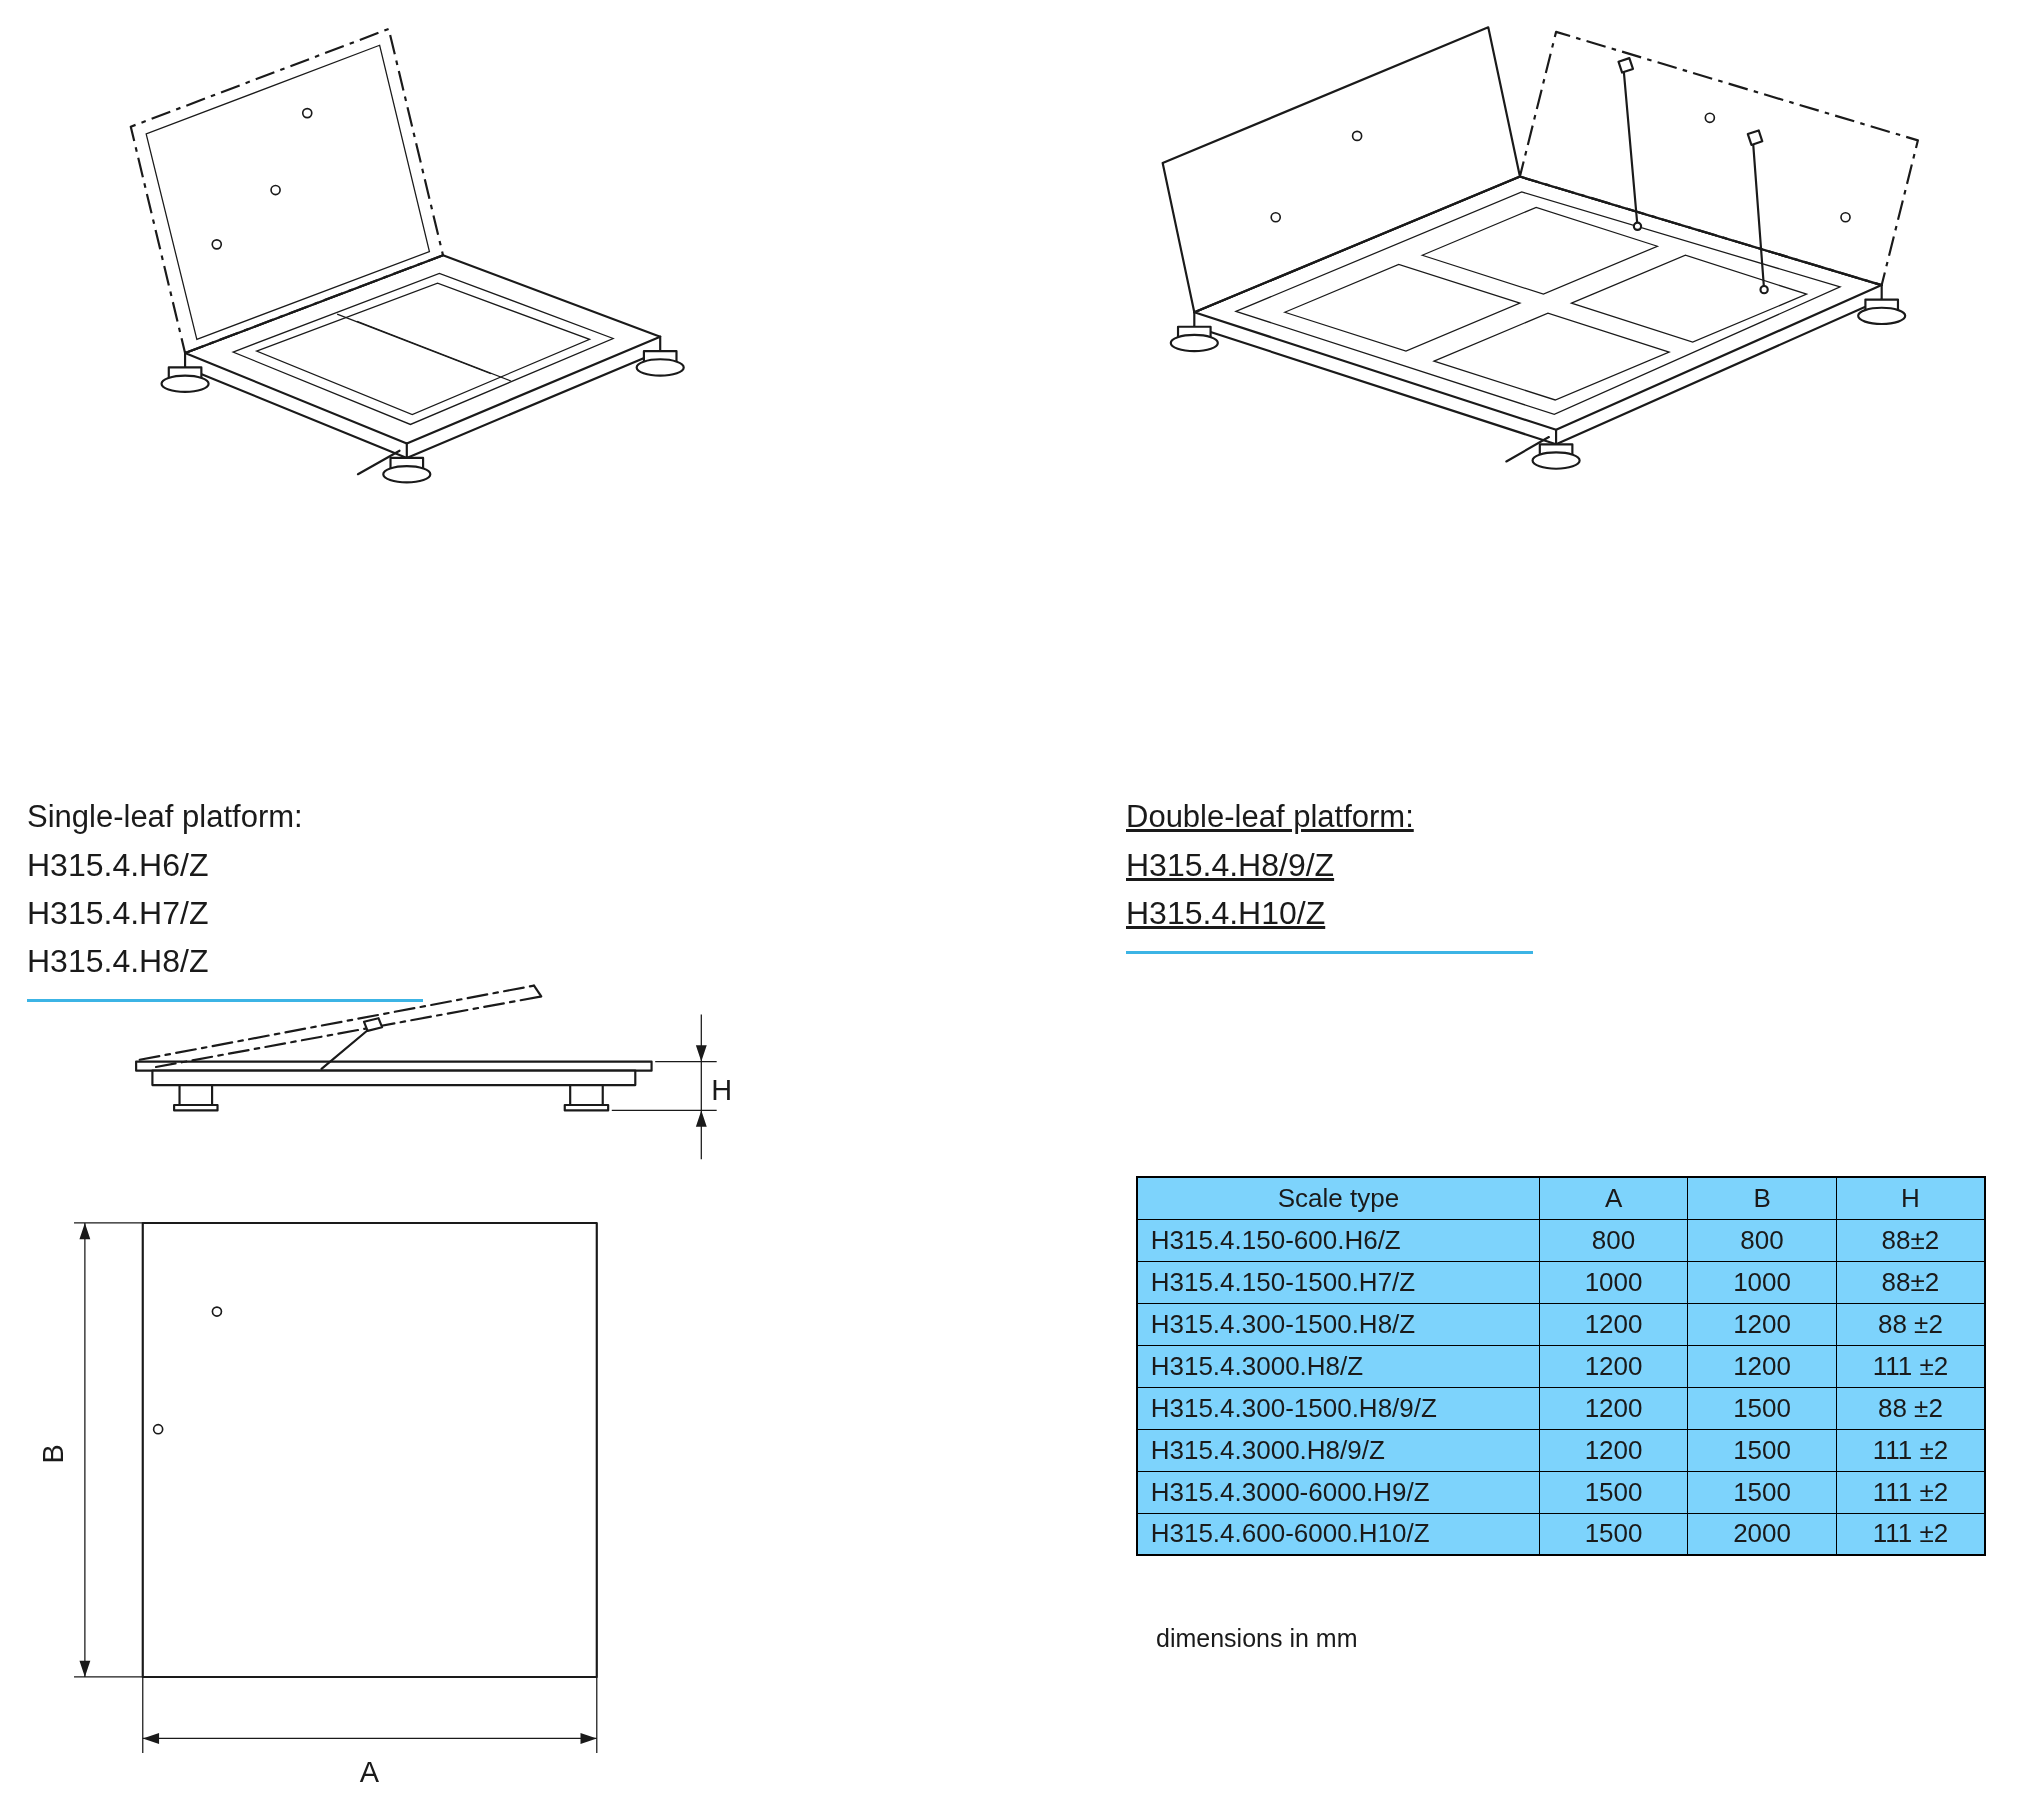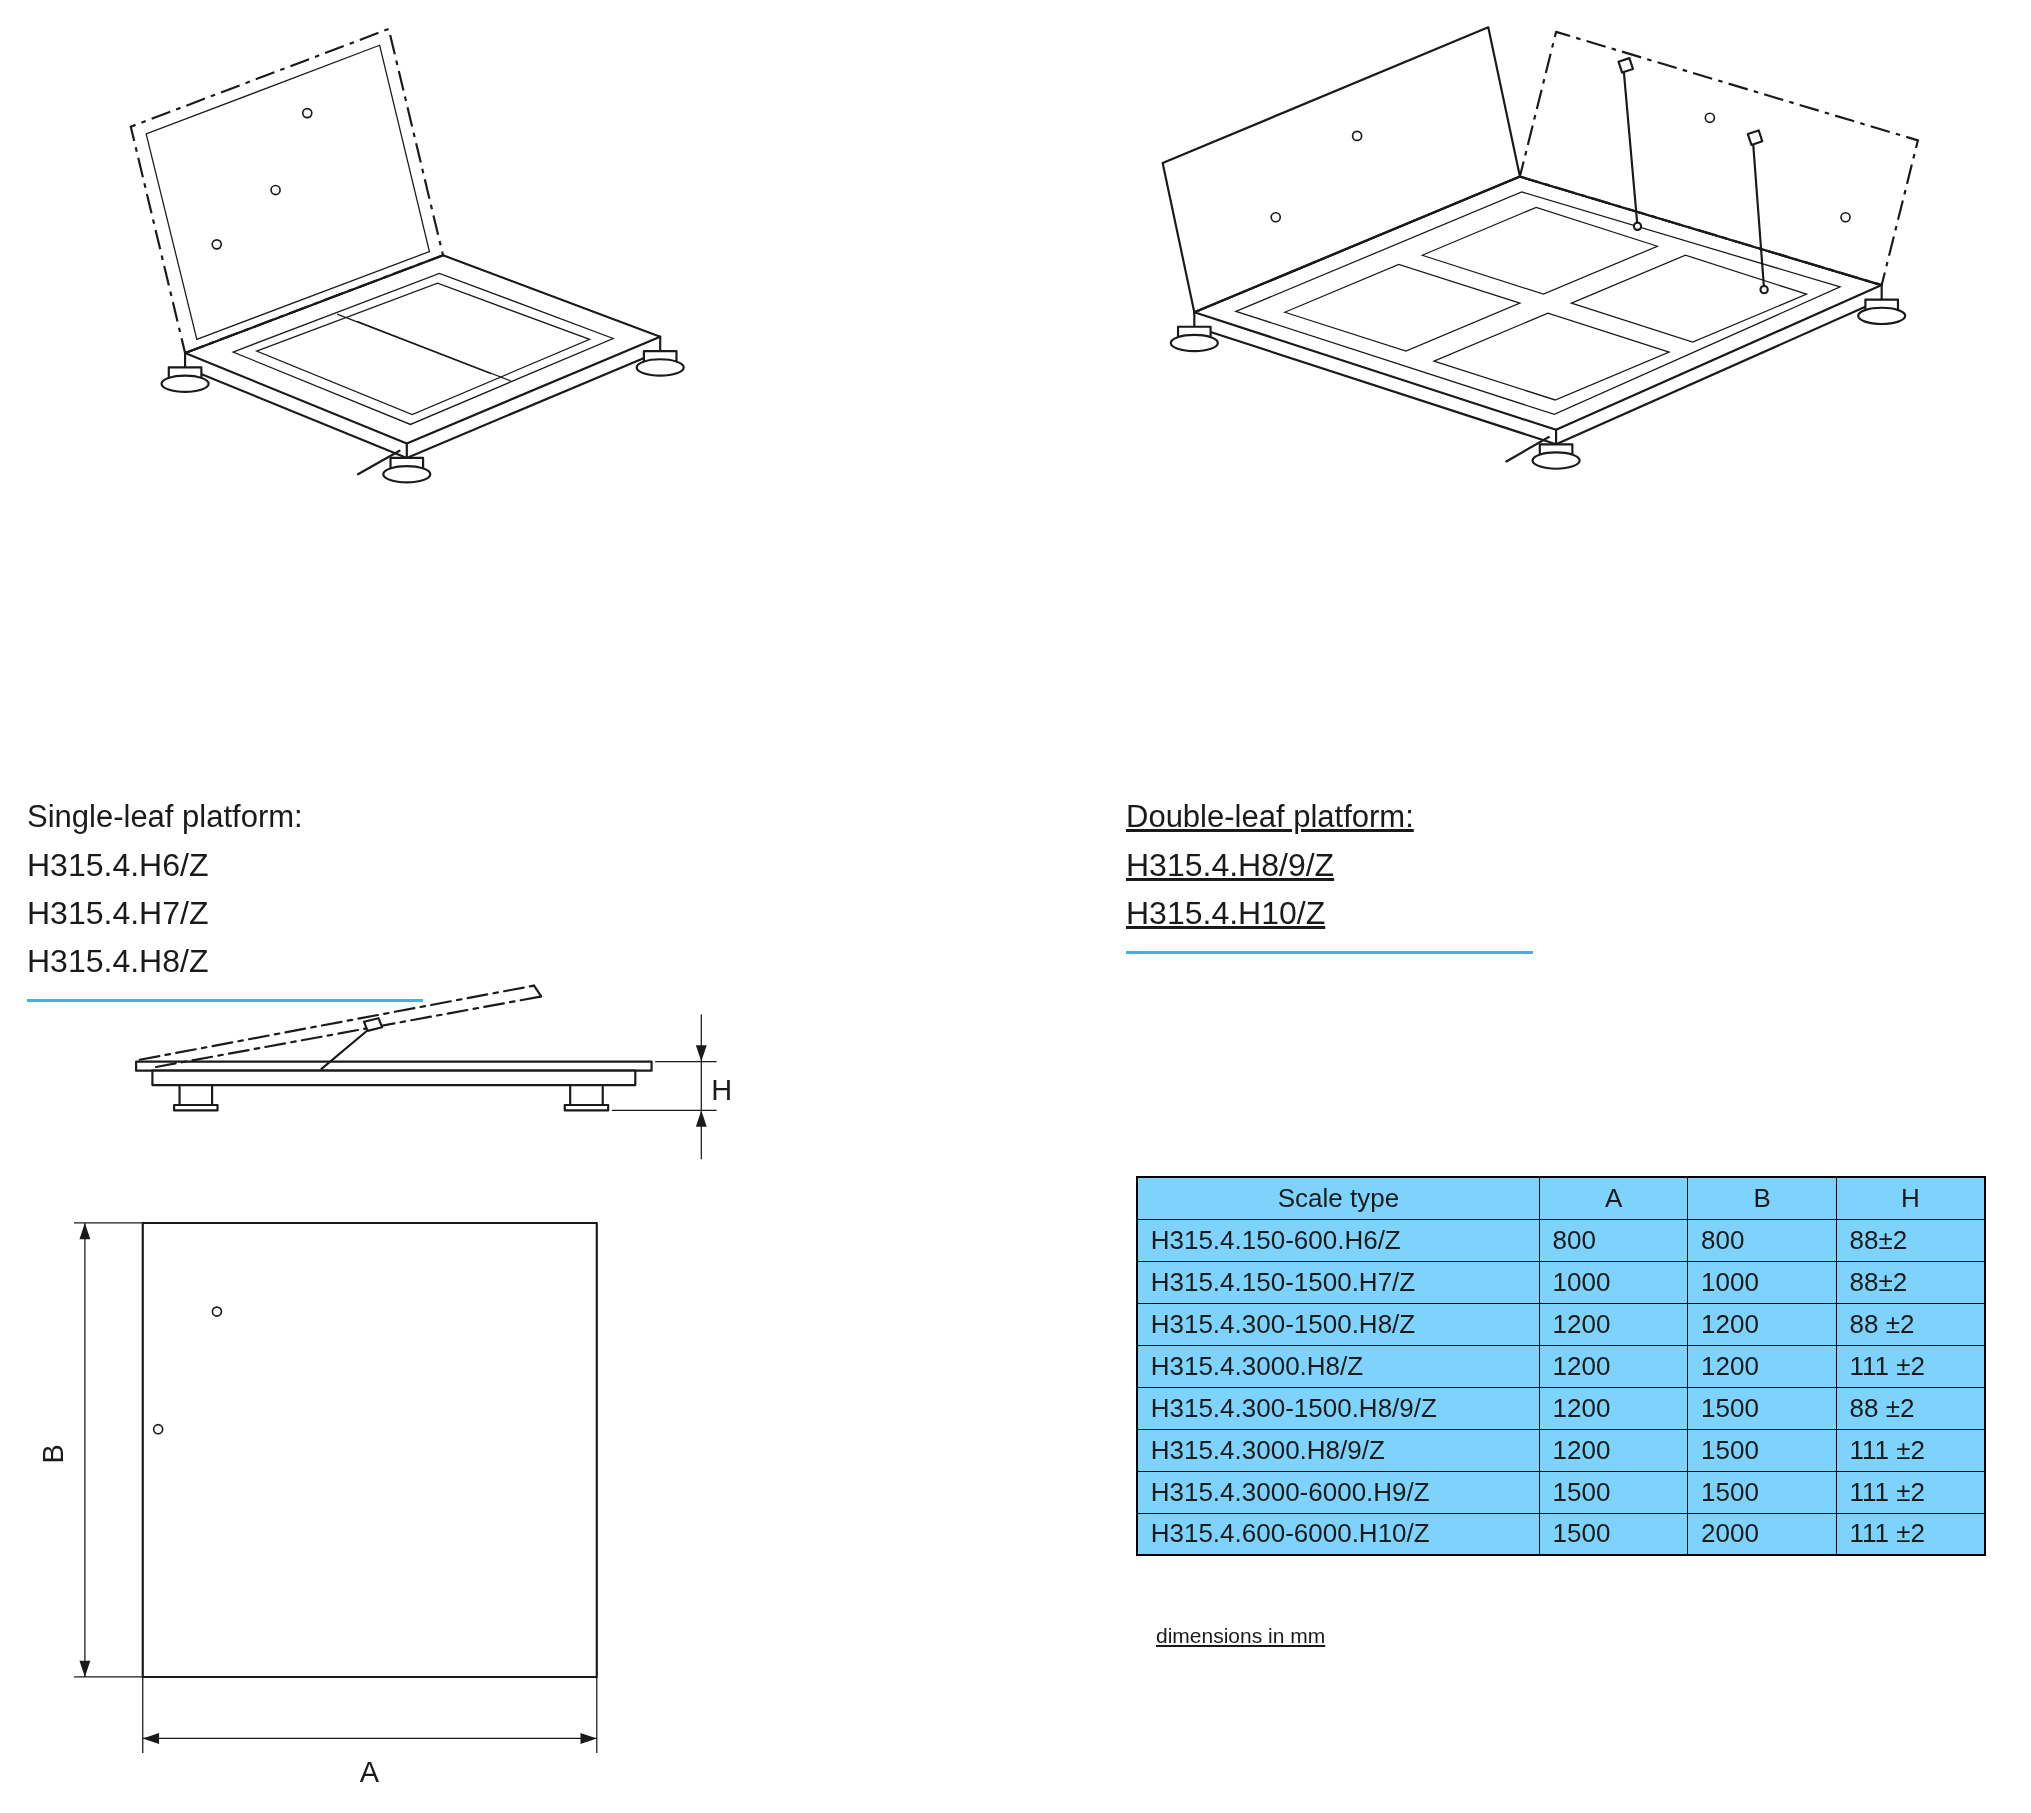--- a/index.html
+++ b/index.html
@@ -26,23 +26,23 @@
 
   .spec-table { border-collapse:collapse; background:#7dd3fc; border:2.7px solid #000; }
   .spec-table th, .spec-table td {
     border:1.8px solid #000;
     font-size:26px;
     padding:0.9px 12.7px;
     height:42px;
     white-space:nowrap;
   }
   .spec-table th { font-weight:400; text-align:center; }
-  .spec-table td { }
+  .spec-table td { text-align:center; }
   .spec-table td:first-child { text-align:left; }
-  .note { font-size:21px;text-decoration:underline; }
+  .note { font-size:25px; }
 </style>
 </head>
 <body>
 
 <div class="page">
 
   <svg class="abs" style="left:81px; top:18px;" width="724" height="507" viewBox="0 0 800 560">
 
     <g>
       <polygon class="lnfill" points="115,370 400,262 640,352 360,470"></polygon>

